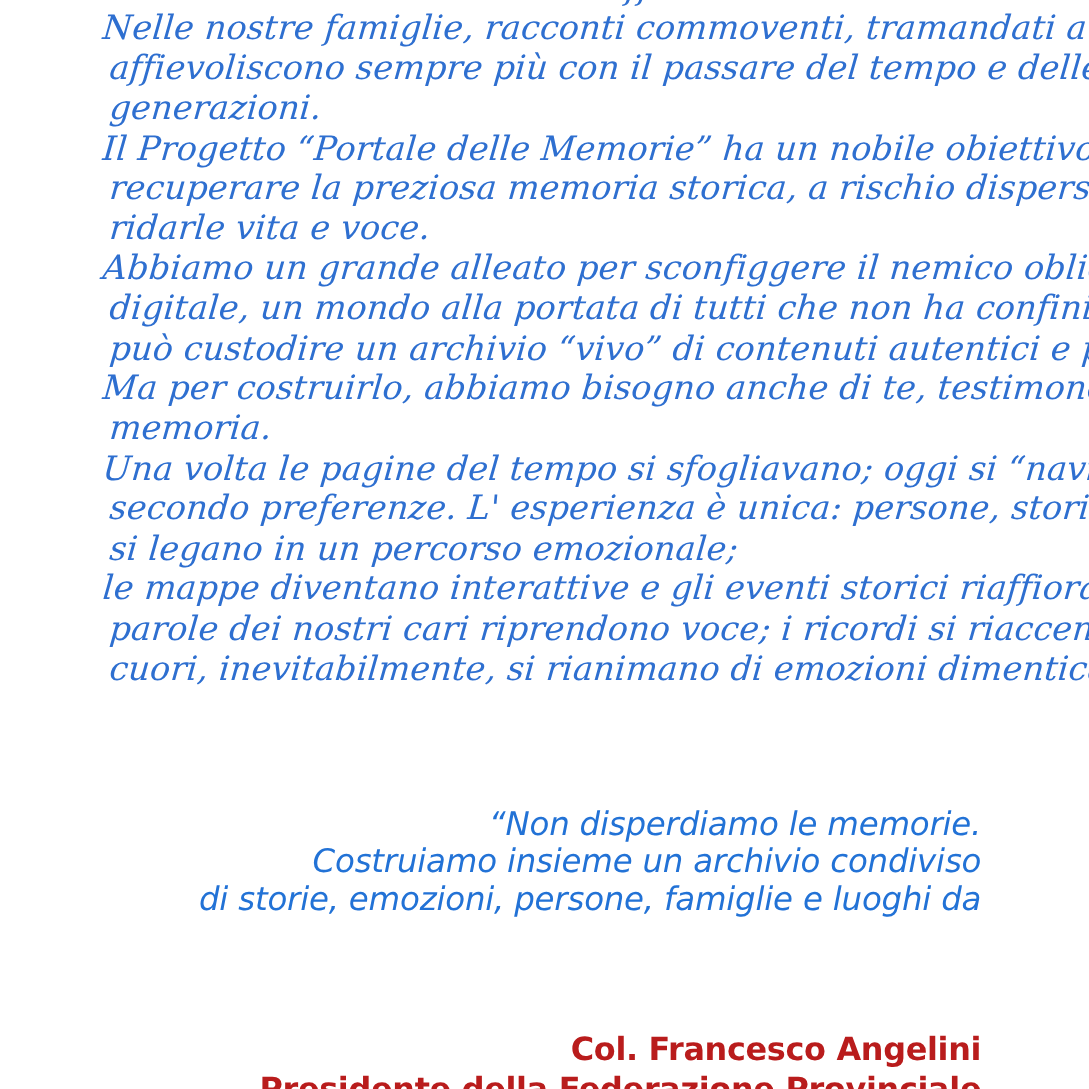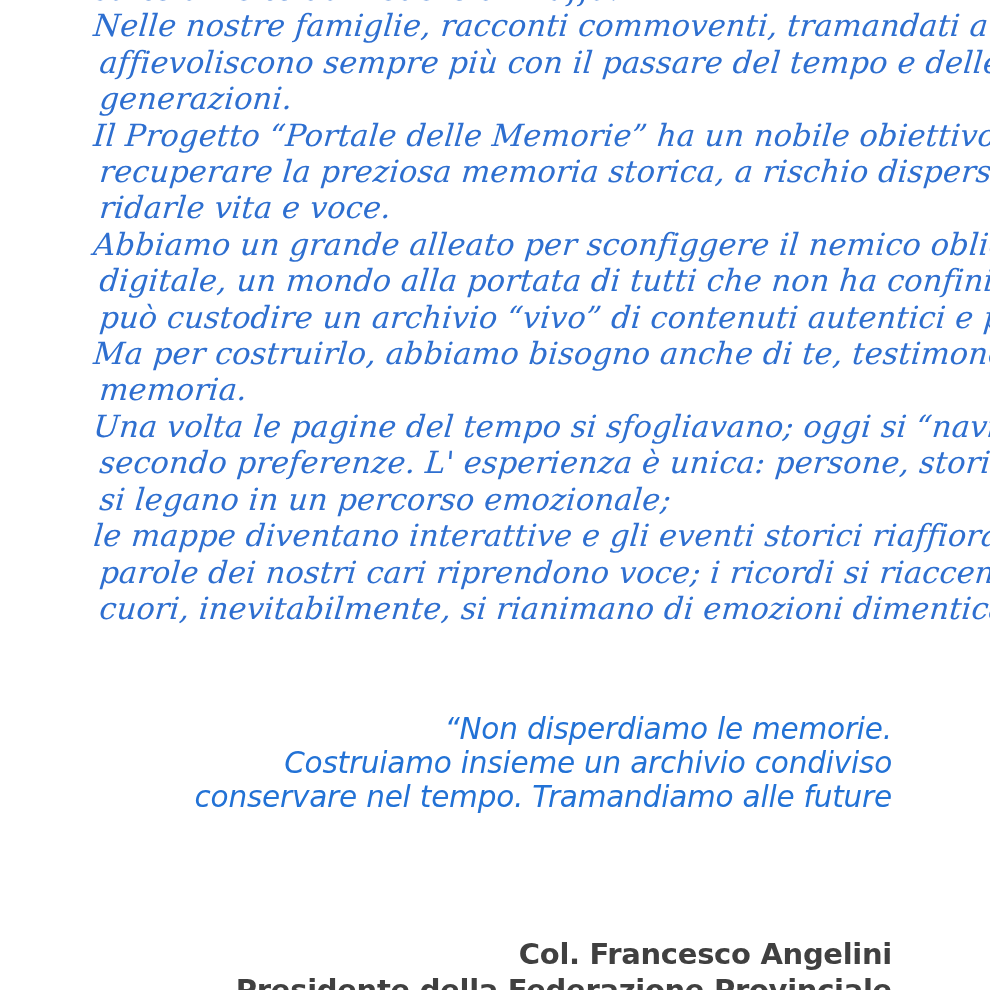--- a/index.html
+++ b/index.html
@@ -47,21 +47,21 @@
   }
   
   .script-line.indent {
     padding-left: 6px;
   }
 
   
   .quote-block {
     position: absolute;
     left: 100px;
-    top: 712px;
+    top: 732px;
     width: 792px;
     text-align: right;
   }
   .quote-line {
     font-family: "DejaVu Sans", "Liberation Sans", sans-serif;
     font-style: italic;
     font-weight: 400;
     font-size: 29.5px;
     line-height: 34px;
     color: #2272D6;
@@ -75,21 +75,21 @@
     left: 100px;
     top: 936px;
     width: 792px;
     text-align: right;
   }
   .sig-line {
     font-family: "DejaVu Sans", "Liberation Sans", sans-serif;
     font-weight: 700;
     font-size: 29px;
     line-height: 36px;
-    color: #404040;
+    color: #b91c1c;
     white-space: nowrap;
     letter-spacing: -0.3px;
   }
 </style>
 </head>
 <body>
 
 <div class="page">
 
   <div class="script-block">
@@ -109,21 +109,21 @@
     <div class="script-line indent">secondo preferenze. L' esperienza è unica: persone, storie e luoghi</div>
     <div class="script-line indent">si legano in un percorso emozionale;</div>
     <div class="script-line">le mappe diventano interattive e gli eventi storici riaffiorano; le</div>
     <div class="script-line indent">parole dei nostri cari riprendono voce; i ricordi si riaccendono e i</div>
     <div class="script-line indent">cuori, inevitabilmente, si rianimano di emozioni dimenticate.</div>
   </div>
 
   <div class="quote-block">
     <div class="quote-line">“Non disperdiamo le memorie.</div>
     <div class="quote-line">Costruiamo insieme un archivio condiviso</div>
-    <div class="quote-line">conservare nel tempo. Tramandiamo alle future</div>
+    <div class="quote-line">di storie, emozioni, persone, famiglie e luoghi da</div>
   </div>
 
   <div class="signature-block">
     <div class="sig-line">Col. Francesco Angelini</div>
     <div class="sig-line">Presidente della Federazione Provinciale</div>
   </div>
 
 </div>
 
 </body></html>

